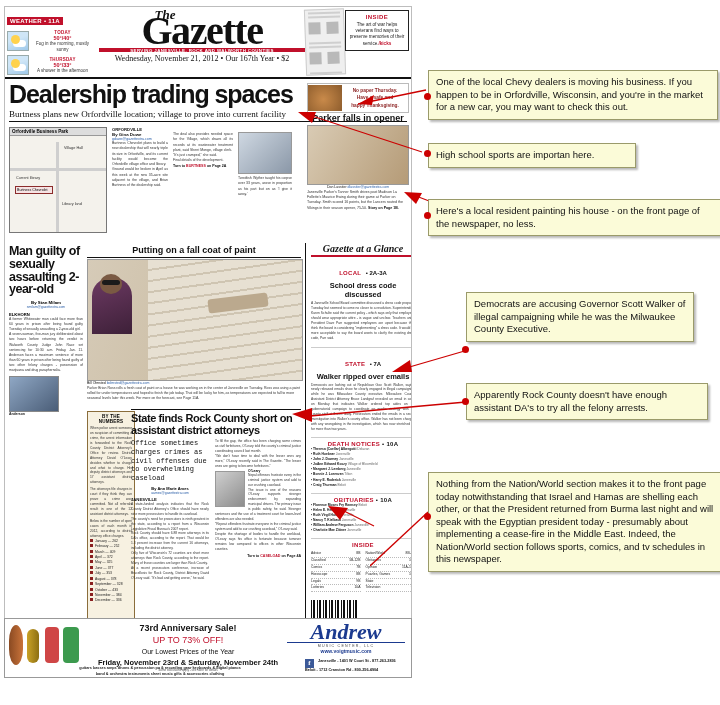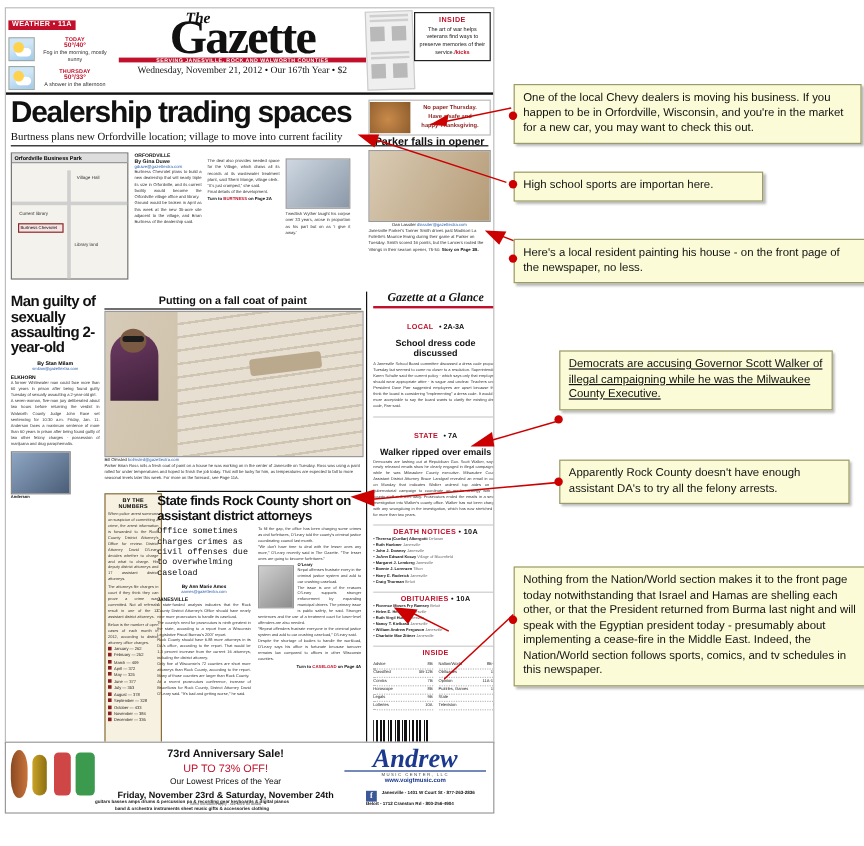--- a/index.html
+++ b/index.html
@@ -191,21 +191,21 @@
       </div>
 
       <div class="inside-box">
         <div class="inside-hd">INSIDE</div>
         <div class="inside-tx"><span>The art of war helps veterans find ways to preserve memories of their service.</span><b>/kicks</b></div>
       </div>
     </div>
 
     <div class="lead">
       <div class="lead-hd">Dealership trading spaces</div>
-      <div class="lead-sub">Burtness plans new Orfordville location; village to move into current facility</div>
+      <div class="lead-sub">Burtness plans new Orfordville location; village to prove into current facility</div>
     </div>
 
     <div class="turkey">
       <div class="turkey-img"></div>
       <div class="turkey-tx">
         <div>No paper Thursday.</div>
         <div>Have a safe and</div>
         <div>happy Thanksgiving.</div>
       </div>
     </div>
@@ -494,21 +494,21 @@
   </svg>
   <div class="callout" style="left:428px;top:199px;width:278px;">
     <span>Here's a local resident painting his house - on the front page of the newspaper, no less.</span>
   </div>
   <div class="dot" style="left:424px;top:212px;"></div>
 
   <svg class="arrow" style="left:392px;top:348px;width:78px;height:26px;">
     <line x1="76" y1="2" x2="14" y2="20" stroke="#cc0000" stroke-width="1.3"></line>
     <polygon points="0,24 18,12 20,24" fill="#cc0000"></polygon>
   </svg>
-  <div class="callout" style="left:466px;top:292px;width:212px;text-decoration:underline;">
+  <div class="callout" style="left:466px;top:292px;width:212px;">
     <span>Democrats are accusing Governor Scott Walker of illegal campaigning while he was the Milwaukee County Executive.</span>
   </div>
   <div class="dot" style="left:462px;top:346px;"></div>
 
   <svg class="arrow" style="left:290px;top:400px;width:178px;height:24px;">
     <line x1="176" y1="2" x2="20" y2="16" stroke="#cc0000" stroke-width="1.3"></line>
     <polygon points="2,14 22,8 22,22" fill="#cc0000"></polygon>
   </svg>
   <div class="callout" style="left:466px;top:383px;width:226px;">
     <span>Apparently Rock County doesn't have enough assistant DA's to try all the felony arrests.</span>

